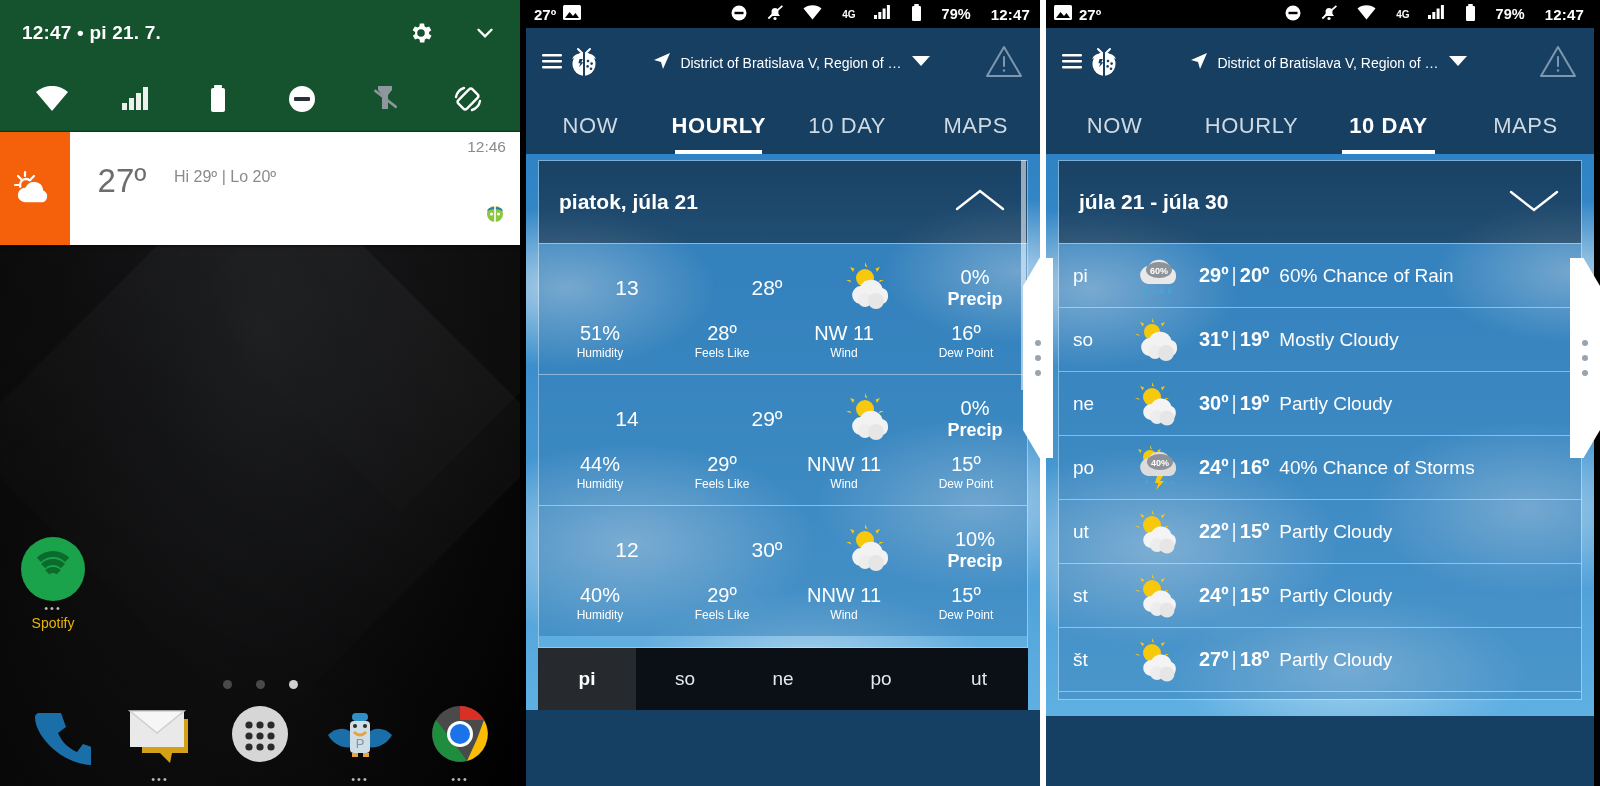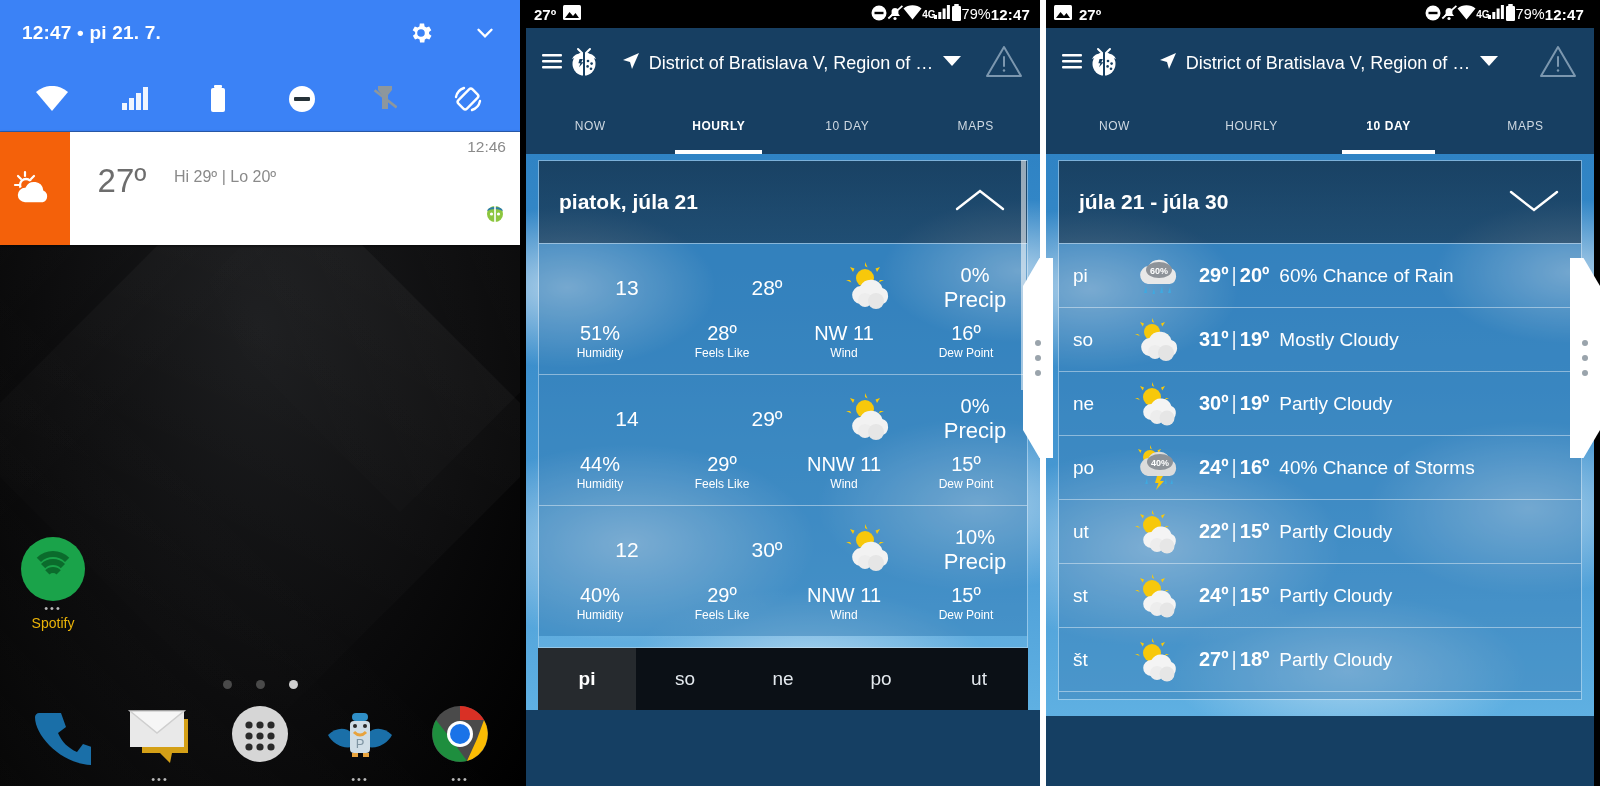--- a/index.html
+++ b/index.html
@@ -36,21 +36,21 @@
   .wall-diamond2 {
     position: absolute;
     width: 300px; height: 300px;
     left: 250px; top: 150px;
     background: linear-gradient(200deg, rgba(255,255,255,0.03), rgba(255,255,255,0.0));
     transform: rotate(45deg);
   }
 
   .shade {
     position: absolute; left: 0; top: 0; width: 520px;
-    background: #3b82f6;
+    background: #14532d;
     z-index: 5;
   }
   .shade-top {
     height: 66px;
     display: flex; align-items: center;
     padding: 0 22px;
     position: relative;
   }
   .shade-clock {
     color: #fff; font-size: 19px; font-weight: bold; letter-spacing: .2px;
@@ -136,43 +136,43 @@
   .panel-hourly { width: 520px; border-left: 6px solid #000; }
   .panel-tenday { width: 554px; border-left: 6px solid #fff; }
 
   .sysbar {
     height: 28px; background: #000; color: #fff;
     display: flex; align-items: center; padding: 0 10px 0 8px;
     font-size: 15px; font-weight: bold;
     position: relative; z-index: 9;
   }
   .sysbar .left { display:flex; align-items:center; gap: 7px; }
-  .sysbar .right { margin-left: auto; display:flex; align-items:center; gap: 0; }
-  .sysbar .pct { font-size: 14.5px; font-weight: normal; }
+  .sysbar .right { margin-left: auto; display:flex; align-items:center; gap: 20px; }
+  .sysbar .pct { font-size: 14.5px; font-weight: bold; }
   .sysbar .clk { font-size: 15px; font-weight: bold; letter-spacing: .2px; }
   .net4g { font-size: 10px; vertical-align: super; margin-right: -3px; }
 
   .appbar {
     background: #173f62; height: 70px;
     display: flex; align-items: center; padding: 0 16px;
     position: relative; z-index: 8;
   }
   .menu-logo { display: flex; align-items: center; gap: 4px; }
   .loc-wrap { flex: 1; display: flex; align-items: center; justify-content: center; gap: 9px; }
-  .loc-text { color: #fff; font-size: 18px; white-space: nowrap; }
+  .loc-text { color: #fff; font-size: 14px; white-space: nowrap; }
   .alert-tri { margin-left: auto; opacity: .55; }
 
   .tabs {
     background: #173f62; height: 56px;
     display: flex; align-items: stretch;
     position: relative; z-index: 8;
   }
   .tab {
     flex: 1; display: flex; align-items: center; justify-content: center;
-    color: #cfd9e2; font-size: 12px; letter-spacing: .6px;
+    color: #cfd9e2; font-size: 22px; letter-spacing: .6px;
     position: relative;
   }
   .tab.active { color: #fff; font-weight: bold; }
   .tab.active::after {
     content: ""; position: absolute; left: 16%; right: 16%; bottom: 0;
     height: 4px; background: #fff;
   }
 
   
   .sky {
@@ -204,21 +204,21 @@
   .hr-row {
     border-top: 1px solid rgba(255,255,255,.42);
     padding: 12px 0 14px 0;
     background: rgba(34,110,170,.42);
   }
   .hr-line { display: flex; align-items: center; }
   .hr-c { flex: 1; text-align: center; color: #fff; }
   .hr-top { height: 64px; }
   .hr-top .big { font-size: 21px; padding-left: 36px; }
   .hr-top .pr-v { font-size: 20px; line-height: 1.15; }
-  .hr-top .pr-l { font-size: 22px; }
+  .hr-top .pr-l { font-size: 18px; font-weight: bold; }
   .hr-bot { margin-top: 2px; }
   .hr-bot .v { font-size: 20px; }
   .hr-bot .l { font-size: 12px; margin-top: 1px; }
 
   
   .daystrip {
     position: absolute; left: 12px; right: 12px; bottom: 76px; height: 62px;
     background: #0b1016; display: flex; align-items: stretch; z-index: 7;
   }
   .dayt {

